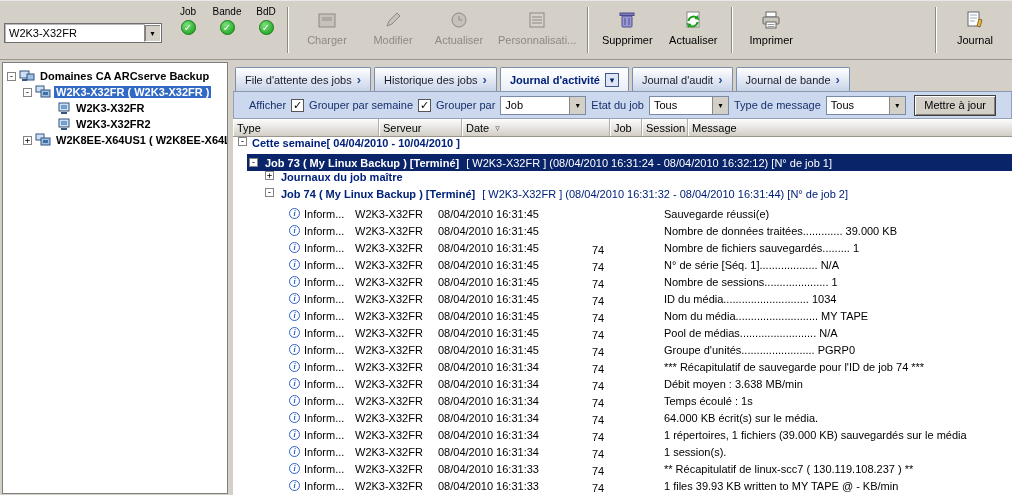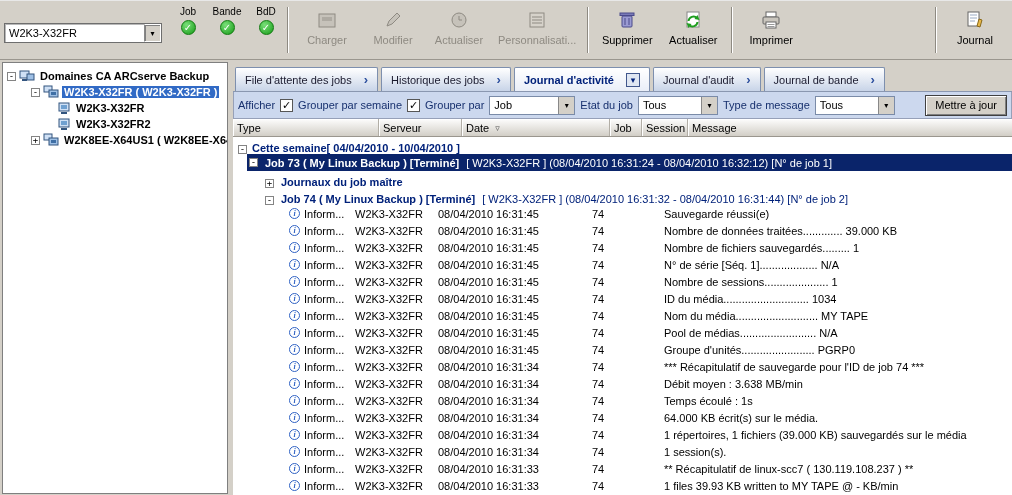--- a/index.html
+++ b/index.html
@@ -29,50 +29,50 @@
 .tbtn { min-width:66px; padding:3px 6px 1px; display:flex; flex-direction:column; align-items:center; gap:1px; }
 .tbtn .ticon { height:27px; display:flex; align-items:center; }
 .tbtn .tlabel { font-size:11px; white-space:nowrap; }
 .tbtn.disabled .tlabel { color:#8e8a82; }
 
 
 .tree-panel { position:absolute; top:61px; left:2px; width:226px; height:432px; background:#fff;
   border:1px solid #7f7f7f; padding-top:5px; overflow:hidden; }
 .tree-row { height:16px; display:flex; align-items:center; gap:3px; white-space:nowrap; }
 .tree-row.lvl0 { padding-left:4px; }
-.tree-row.lvl1 { padding-left:28px; }
+.tree-row.lvl1 { padding-left:20px; }
 .tree-row.lvl2 { padding-left:54px; }
 .expander { width:9px; height:9px; border:1px solid #848484; background:#fff; flex:none;
   font:9px "DejaVu Sans Mono",monospace; line-height:7px; text-align:center; color:#000; }
 .expander.minus::before { content:"-"; }
 .expander.plus::before { content:"+"; }
 .tree-icon { flex:none; display:flex; align-items:center; }
 .tree-label { padding:0 2px;font-weight:bold; }
 .tree-label.selected { background:#316ac5; color:#fff; }
 
 
 .content { position:absolute; top:61px; left:233px; width:779px; height:434px;
   display:flex; flex-direction:column; background:#d4d0c8; }
 
 
 .tabs-row { height:30px; display:flex; align-items:flex-end; padding:3px 2px 0 2px;
   background:#d4d0c8; border-bottom:1px solid #8a97b0; }
-.tab { height:24px; display:flex; align-items:center; gap:12px; padding:0 9px; margin-right:3px;
+.tab { height:24px; display:flex; align-items:center; gap:5px; padding:0 9px; margin-right:3px;
   border:1px solid #7d8fae; border-bottom:none; border-radius:2px 2px 0 0;
   background:linear-gradient(#ffffff,#c8d4e8); color:#1a1a2e; white-space:nowrap; }
 .tab-arrow { color:#2c4f9e; font-weight:bold; font-size:13px; line-height:1; }
 .tab-arrow::before { content:"›"; }
 .tab.active { background:linear-gradient(#ffffff,#e9eef8); font-weight:bold; color:#00217a; }
 .tab-chevron { width:14px; height:14px; border:1px solid #40568c; background:#dfe6f2; color:#00217a;
   font-size:9px; font-weight:bold; line-height:13px; text-align:center; }
 .tab-chevron::before { content:"▾"; }
 
 
 .filter-row { height:27px; background:#ccd8ee; border:1px solid #96a0b8; border-top:none;
-  display:flex; align-items:center; gap:5px; padding:0 4px; }
+  display:flex; align-items:center; gap:5px; padding:0 15px; }
 .flabel { color:#17306e; white-space:nowrap; }
 .checkbox { width:13px; height:13px; background:#fff; border:1px solid #565656; flex:none;
   font-size:11px; line-height:11px; text-align:center; }
 .checkbox.checked::before { content:"✓"; }
 .select { height:19px; background:#fff; border:1px solid #7a8ba8; display:flex; align-items:center; flex:none; }
 .select-value { flex:1; padding:0 4px; overflow:hidden; white-space:nowrap; }
 .select-btn { width:16px; height:100%; background:#d4d0c8; border-left:1px solid #888;
   display:flex; align-items:center; justify-content:center; font-size:8px; }
 .select-btn::before { content:"▾"; }
 .w88 { width:86px; } .w80 { width:80px; }
@@ -84,21 +84,21 @@
   border-bottom:1px solid #9a968e; }
 .hcol { display:flex; align-items:center; padding-left:4px; border-right:1px solid #b2aea6;
   box-shadow:inset 1px 1px 0 #ffffff; white-space:nowrap; overflow:hidden; }
 .sort-icon { margin-left:6px; color:#555; font-size:9px; }
 .sort-icon::before { content:"▿"; }
 .w-type{width:146px}.w-server{width:83px}.w-date{width:148px}.w-job{width:32px}.w-session{width:46px}
 .w-msg{flex:1;border-right:none}
 
 
 .grid-body { flex:1; background:#fff; overflow:hidden; }
-.row { height:17px; display:flex; align-items:flex-end; white-space:nowrap; }
+.row { height:17px; display:flex; align-items:flex-start; white-space:nowrap; }
 .group-row { color:#00217a; font-weight:bold; padding-left:5px; gap:5px; }
 .selbar { margin-left:14px; flex:1; height:100%; background:#0a246a; color:#fff;
   display:flex; align-items:center; gap:7px; padding-left:2px; overflow:hidden; }
 .btitle { font-weight:bold; }
 .rest { font-weight:normal; }
 .sub-row { padding-left:32px; gap:7px; color:#00217a; }
 .msg-row .cell { height:100%; display:flex; align-items:center; overflow:hidden; }
 .c-type { width:122px; padding-left:56px; gap:4px; }
 .c-server { width:83px; }
 .c-date { width:148px; }

